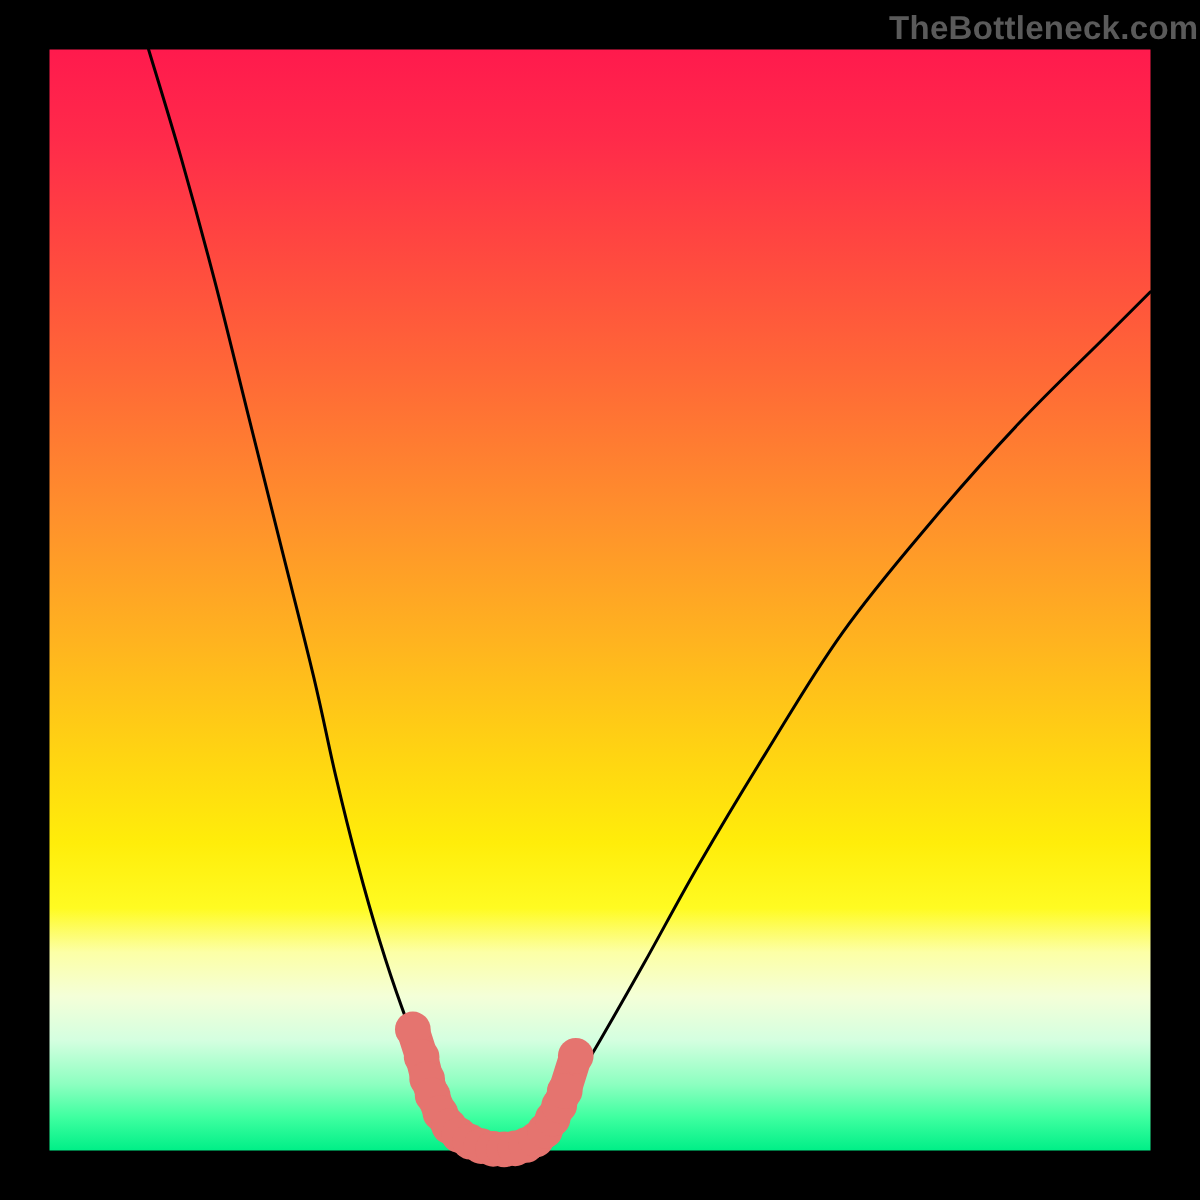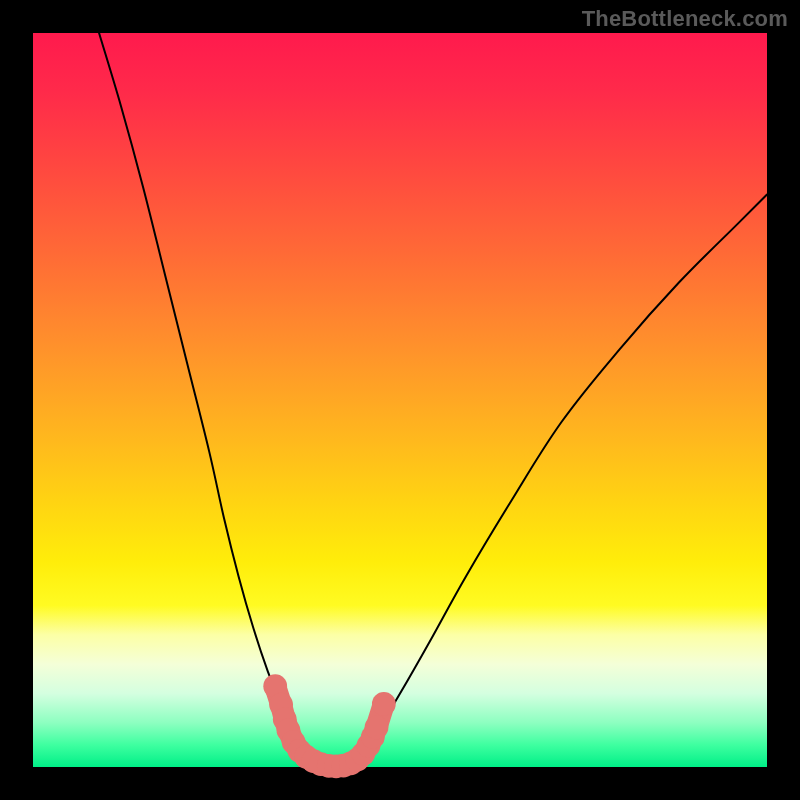--- a/index.html
+++ b/index.html
@@ -29,21 +29,21 @@
       #fcffa6 82%,
       #f4ffd8 86%,
       #d4ffe0 90%,
       #8cffc0 94%,
       #3effa0 97%,
       #00ef87 100%);
   }
   .watermark {
     position: absolute;
     top: 6px;
-    right: 12px;
+    right: 1px;
     font-family: Arial, Helvetica, sans-serif;
     font-size: 22px;
     font-weight: 600;
     color: #5a5a5a;
     letter-spacing: 0.2px;
   }
   svg.curves {
     position: absolute;
     left: 0; top: 0;
     width: 734px; height: 734px;

